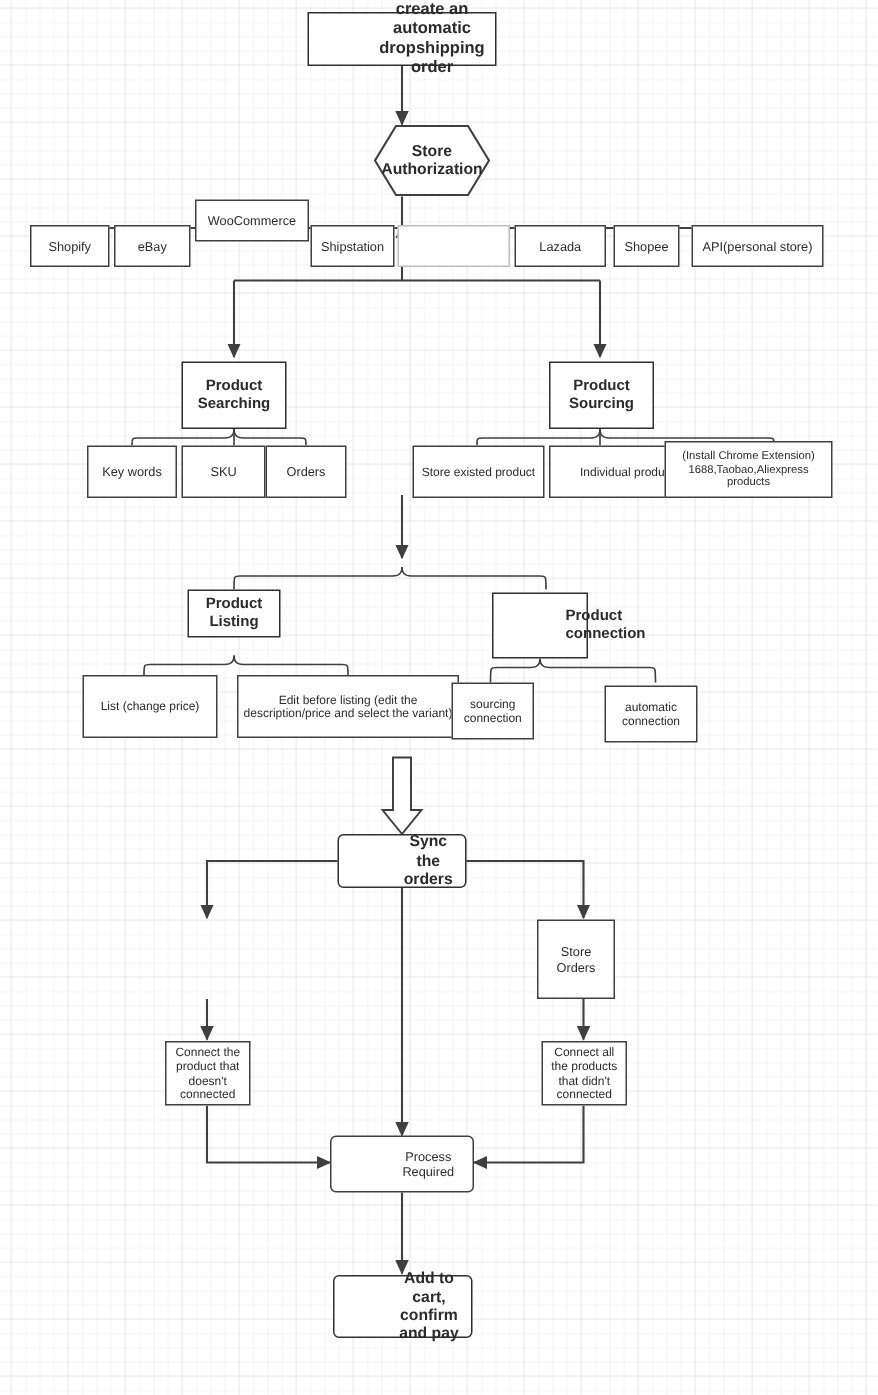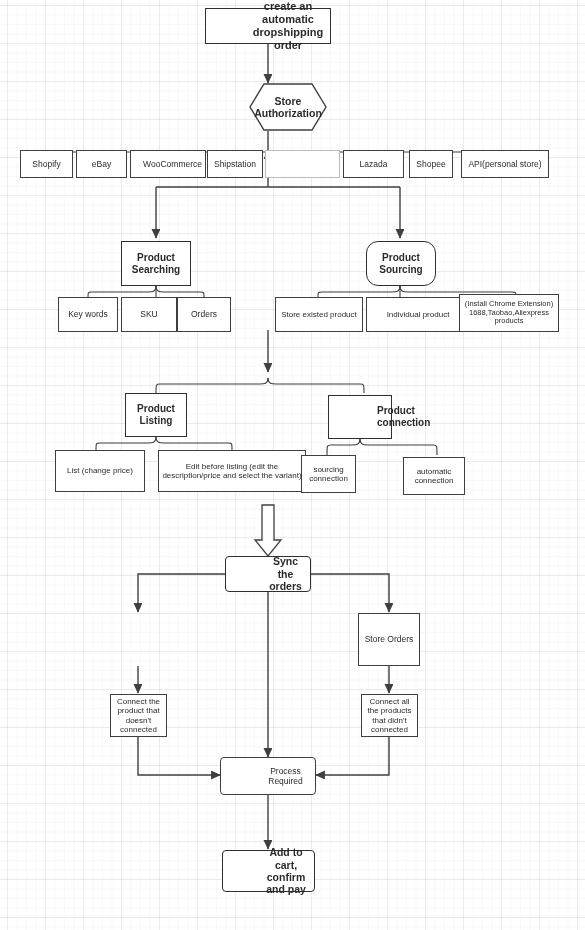--- a/index.html
+++ b/index.html
@@ -132,21 +132,21 @@
     </svg>
     <span class="lbl">Store Authorization</span>
   </div>
 
   <div class="node" style="left:20px; top:150px; width:53px; height:28px; font-size:8.5px;">
     <span class="lbl">Shopify</span>
   </div>
   <div class="node" style="left:76px; top:150px; width:51px; height:28px; font-size:8.5px;">
     <span class="lbl">eBay</span>
   </div>
-  <div class="node" style="left:130px; top:150px; width:76px; height:28px; font-size:8.5px;text-align:right;">
+  <div class="node" style="left:130px; top:133px; width:76px; height:28px; font-size:8.5px;">
     <span class="lbl">WooCommerce</span>
   </div>
   <div class="node" style="left:207px; top:150px; width:56px; height:28px; font-size:8.5px;">
     <span class="lbl">Shipstation</span>
   </div>
   <div class="node" style="left:265px; top:150px; width:75px; height:28px; font-size:8.5px; border-color:#bdbdbd;">
     <span class="lbl"></span>
   </div>
   <div class="node" style="left:343px; top:150px; width:61px; height:28px; font-size:8.5px;">
     <span class="lbl">Lazada</span>
@@ -164,34 +164,34 @@
   <div class="node" style="left:58px; top:297px; width:60px; height:35px; font-size:8.5px;">
     <span class="lbl">Key words</span>
   </div>
   <div class="node" style="left:121px; top:297px; width:56px; height:35px; font-size:8.5px;">
     <span class="lbl">SKU</span>
   </div>
   <div class="node" style="left:177px; top:297px; width:54px; height:35px; font-size:8.5px;">
     <span class="lbl">Orders</span>
   </div>
 
-  <div class="node bold" style="left:366px; top:241px; width:70px; height:45px; font-size:10px;border-radius:12px;">
+  <div class="node bold" style="left:366px; top:241px; width:70px; height:45px; font-size:10px;">
     <span class="lbl">Product Sourcing</span>
   </div>
   <div class="node" style="left:275px; top:297px; width:88px; height:35px; font-size:8px;">
     <span class="lbl">Store existed product</span>
   </div>
   <div class="node" style="left:366px; top:297px; width:104px; height:35px; font-size:8px;">
     <span class="lbl">Individual product</span>
   </div>
-  <div class="node" style="left:459px; top:294px; width:100px; height:38px; font-size:7.5px;">
+  <div class="node" style="left:443px; top:294px; width:112px; height:38px; font-size:7.5px;">
     <span class="lbl">(Install Chrome Extension) 1688,Taobao,Aliexpress products</span>
   </div>
 
-  <div class="node bold" style="left:125px; top:393px; width:62px; height:44px; font-size:10px;">
+  <div class="node bold" style="left:125px; top:393px; width:62px; height:32px; font-size:10px;">
     <span class="lbl">Product Listing</span>
   </div>
   <div class="node" style="left:55px; top:450px; width:90px; height:42px; font-size:8px;">
     <span class="lbl">List (change price)</span>
   </div>
   <div class="node" style="left:158px; top:450px; width:148px; height:42px; font-size:8px;">
     <span class="lbl">Edit before listing (edit the description/price and select the variant)</span>
   </div>
 
   <div class="node bold" style="left:328px; top:395px; width:64px; height:44px; font-size:10px;padding-left:48px;">
@@ -205,21 +205,21 @@
   </div>
 
   <div class="node bold round" style="left:225px; top:556px; width:86px; height:36px; font-size:10.5px;">
     <span class="lbl">Sync the orders</span>
   </div>
 
   <div class="node" style="left:110px; top:694px; width:57px; height:43px; font-size:8px;">
     <span class="lbl">Connect the product that doesn't connected</span>
   </div>
 
-  <div class="node" style="left:358px; top:613px; width:62px; height:53px; font-size:8.5px;">
+  <div class="node" style="left:358px; top:613px; width:52px; height:53px; font-size:8.5px;">
     <span class="lbl">Store Orders</span>
   </div>
   <div class="node" style="left:361px; top:694px; width:57px; height:43px; font-size:8px;">
     <span class="lbl">Connect all the products that didn't connected</span>
   </div>
 
   <div class="node round" style="left:220px; top:757px; width:96px; height:38px; font-size:8.5px;">
     <span class="lbl">Process Required</span>
   </div>
 

